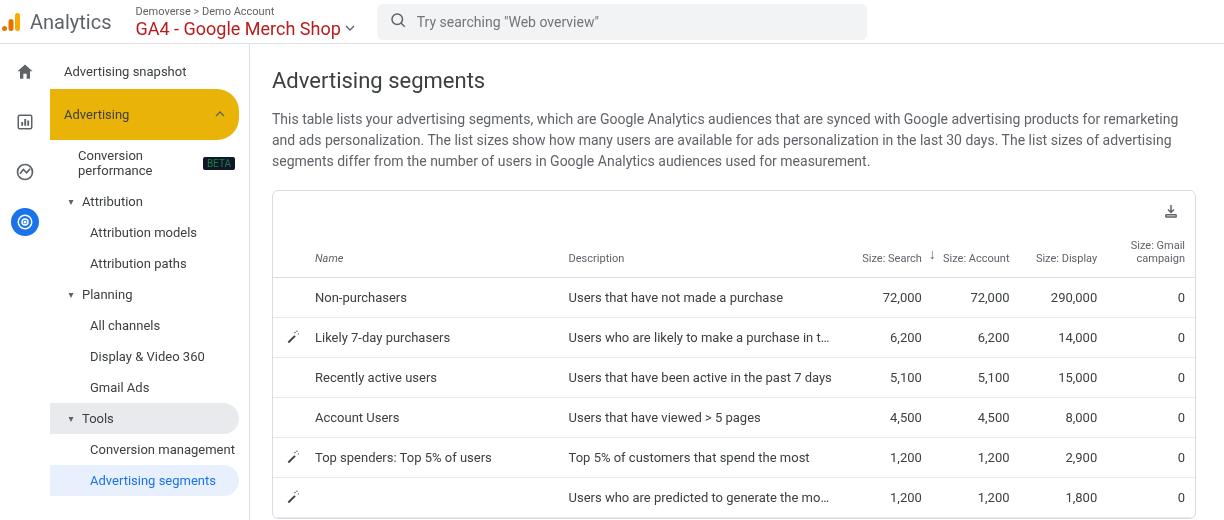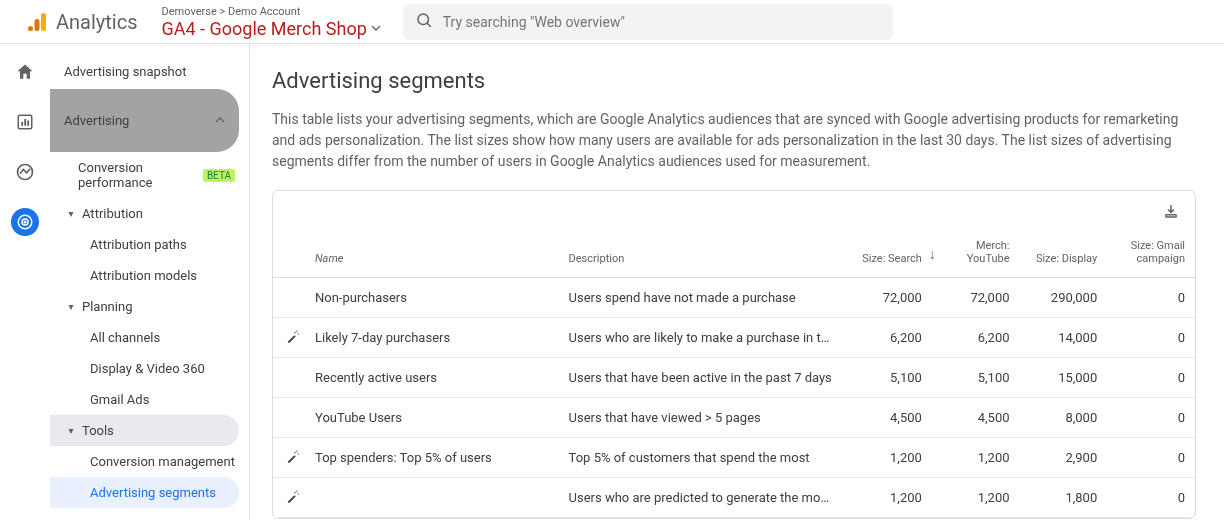--- a/index.html
+++ b/index.html
@@ -1,37 +1,37 @@
 <!DOCTYPE html>
 <html><head>
   <meta charset="utf-8">
   <style>
     * { box-sizing: border-box; margin: 0; padding: 0; font-family: Roboto, "Helvetica Neue", Arial, sans-serif; }
     body { width: 1224px; height: 520px; background: #fff; color: #3c4043; font-size: 13px; overflow: hidden; }
-    .top-header { height: 44px; display: flex; align-items: center; padding: 0 26px; border-bottom: 1px solid #e0e0e0; }
+    .top-header { height: 44px; display: flex; align-items: center; padding: 0 0; border-bottom: 1px solid #e0e0e0; }
     .logo-block { display: flex; align-items: center; gap: 6px; margin-right: 24px; }
     .logo-icon svg { display: block; }
     .logo-text { font-size: 20px; color: #5f6368; }
     .account-block { display: flex; flex-direction: column; justify-content: flex-end; margin-right: 22px; }
     .account-breadcrumb { font-size: 11px; color: #5f6368; }
     .account-property { display: flex; align-items: center; gap: 4px; font-size: 18px; color: #b91c1c; }
     .search-box { flex: 0 0 490px; height: 36px; background: #f1f3f4; border-radius: 6px; display: flex; align-items: center; padding: 0 12px; color: #5f6368; gap: 10px; }
     .search-box input { border: none; background: transparent; outline: none; font-size: 14px; width: 100%; color: #5f6368; }
     .body-wrap { display: flex; height: calc(520px - 44px); }
     .icon-rail { width: 50px; border-right: 0; display: flex; flex-direction: column; align-items: center; padding-top: 14px; gap: 22px; }
     .rail-icon { width: 28px; height: 28px; display: flex; align-items: center; justify-content: center; color: #5f6368; border-radius: 50%; }
     .rail-icon.active { background: #1a73e8; color: #fff; }
     .side-nav { width: 200px; border-right: 1px solid #e0e0e0; padding: 10px 0; font-size: 13px; color: #3c4043; }
     .nav-top-link { padding: 10px 14px; }
-    .nav-section-header { display: flex; align-items: center; justify-content: space-between; padding: 24px 14px; background: #a3a3a3; border-radius: 0 22px 22px 0; margin-right: 10px; }
+    .nav-section-header { display: flex; align-items: center; justify-content: space-between; padding: 18px 14px; background: #eab308; border-radius: 0 22px 22px 0; margin-right: 10px; }
     .nav-sub { padding: 8px 14px 8px 28px; display: flex; align-items: center; gap: 6px; }
     .nav-sub.with-caret { padding-left: 16px; }
     .nav-sub.group-header { font-weight: 400; }
     .nav-sub.leaf { padding-left: 40px; }
-    .nav-sub.beta .beta-badge { font-size: 10px; background: #bef264; color: #188038; padding: 1px 4px; border-radius: 2px; margin-left: 4px; }
+    .nav-sub.beta .beta-badge { font-size: 10px; background: #0f172a; color: #188038; padding: 1px 4px; border-radius: 2px; margin-left: 4px; }
     .nav-sub.tools-header { background: #e8eaed; border-radius: 0 18px 18px 0; margin-right: 10px; }
     .nav-sub.active { color: #1a73e8; background: #e8f0fe; border-radius: 0 18px 18px 0; margin-right: 10px; }
     .caret { width: 10px; display: inline-flex; justify-content: center; font-size: 10px; color: #5f6368; }
     .main { flex: 1; padding: 24px 28px 0 22px; overflow: hidden; }
     .page-title { font-size: 22px; font-weight: 400; color: #3c4043; margin-bottom: 16px; }
     .page-desc { font-size: 14px; color: #5f6368; line-height: 1.5; margin-bottom: 18px; max-width: 920px; }
     .table-card { border: 1px solid #dadce0; border-radius: 6px; overflow: hidden; }
     .table-toolbar { display: flex; justify-content: flex-end; padding: 10px 14px; }
     .dl-icon { width: 20px; height: 20px; color: #5f6368; display: flex; align-items: center; justify-content: center; }
     table { width: 100%; border-collapse: collapse; table-layout: fixed; }
@@ -126,22 +126,22 @@
       </span>
     </div>
     <div class="nav-sub beta">
       <span>Conversion performance</span>
       <span class="beta-badge">BETA</span>
     </div>
     <div class="nav-sub with-caret group-header">
       <span class="caret">▾</span>
       <span>Attribution</span>
     </div>
+    <div class="nav-sub leaf">Attribution models</div>
     <div class="nav-sub leaf">Attribution paths</div>
-    <div class="nav-sub leaf">Attribution models</div>
     <div class="nav-sub with-caret group-header">
       <span class="caret">▾</span>
       <span>Planning</span>
     </div>
     <div class="nav-sub leaf">All channels</div>
     <div class="nav-sub leaf">Display &amp; Video 360</div>
     <div class="nav-sub leaf">Gmail Ads</div>
     <div class="nav-sub with-caret group-header tools-header">
       <span class="caret">▾</span>
       <span>Tools</span>
@@ -165,29 +165,29 @@
       </div>
       <table>
         <thead>
           <tr>
             <th class="th-name">Name</th>
             <th class="th-desc">Description</th>
             <th class="th-num th-sort">
               <span>Size: Search</span>
               <span class="sort-arrow">↓</span>
             </th>
-            <th class="th-num">Merch: YouTube</th>
+            <th class="th-num">Size: Account</th>
             <th class="th-num">Size: Display</th>
             <th class="th-num">Size: Gmail campaign</th>
           </tr>
         </thead>
         <tbody id="table-body">
             <tr>
               <td class="td-name"><span>Non-purchasers</span></td>
-              <td class="td-desc">Users spend have not made a purchase</td>
+              <td class="td-desc">Users that have not made a purchase</td>
               <td class="td-num">72,000</td>
               <td class="td-num">72,000</td>
               <td class="td-num">290,000</td>
               <td class="td-num">0</td>
             </tr>
             <tr>
               <td class="td-name"><span class="wand-icon"><svg width="16" height="16" viewBox="0 0 24 24" fill="#3c4043">
                     <path d="M4 20 L14 10 L16 12 L6 22 Z"></path>
                     <circle cx="18" cy="4" r="1"></circle>
                     <circle cx="20" cy="8" r="1"></circle>
@@ -201,21 +201,21 @@
             </tr>
             <tr>
               <td class="td-name"><span>Recently active users</span></td>
               <td class="td-desc">Users that have been active in the past 7 days</td>
               <td class="td-num">5,100</td>
               <td class="td-num">5,100</td>
               <td class="td-num">15,000</td>
               <td class="td-num">0</td>
             </tr>
             <tr>
-              <td class="td-name"><span>YouTube Users</span></td>
+              <td class="td-name"><span>Account Users</span></td>
               <td class="td-desc">Users that have viewed &gt; 5 pages</td>
               <td class="td-num">4,500</td>
               <td class="td-num">4,500</td>
               <td class="td-num">8,000</td>
               <td class="td-num">0</td>
             </tr>
             <tr>
               <td class="td-name"><span class="wand-icon"><svg width="16" height="16" viewBox="0 0 24 24" fill="#3c4043">
                     <path d="M4 20 L14 10 L16 12 L6 22 Z"></path>
                     <circle cx="18" cy="4" r="1"></circle>

